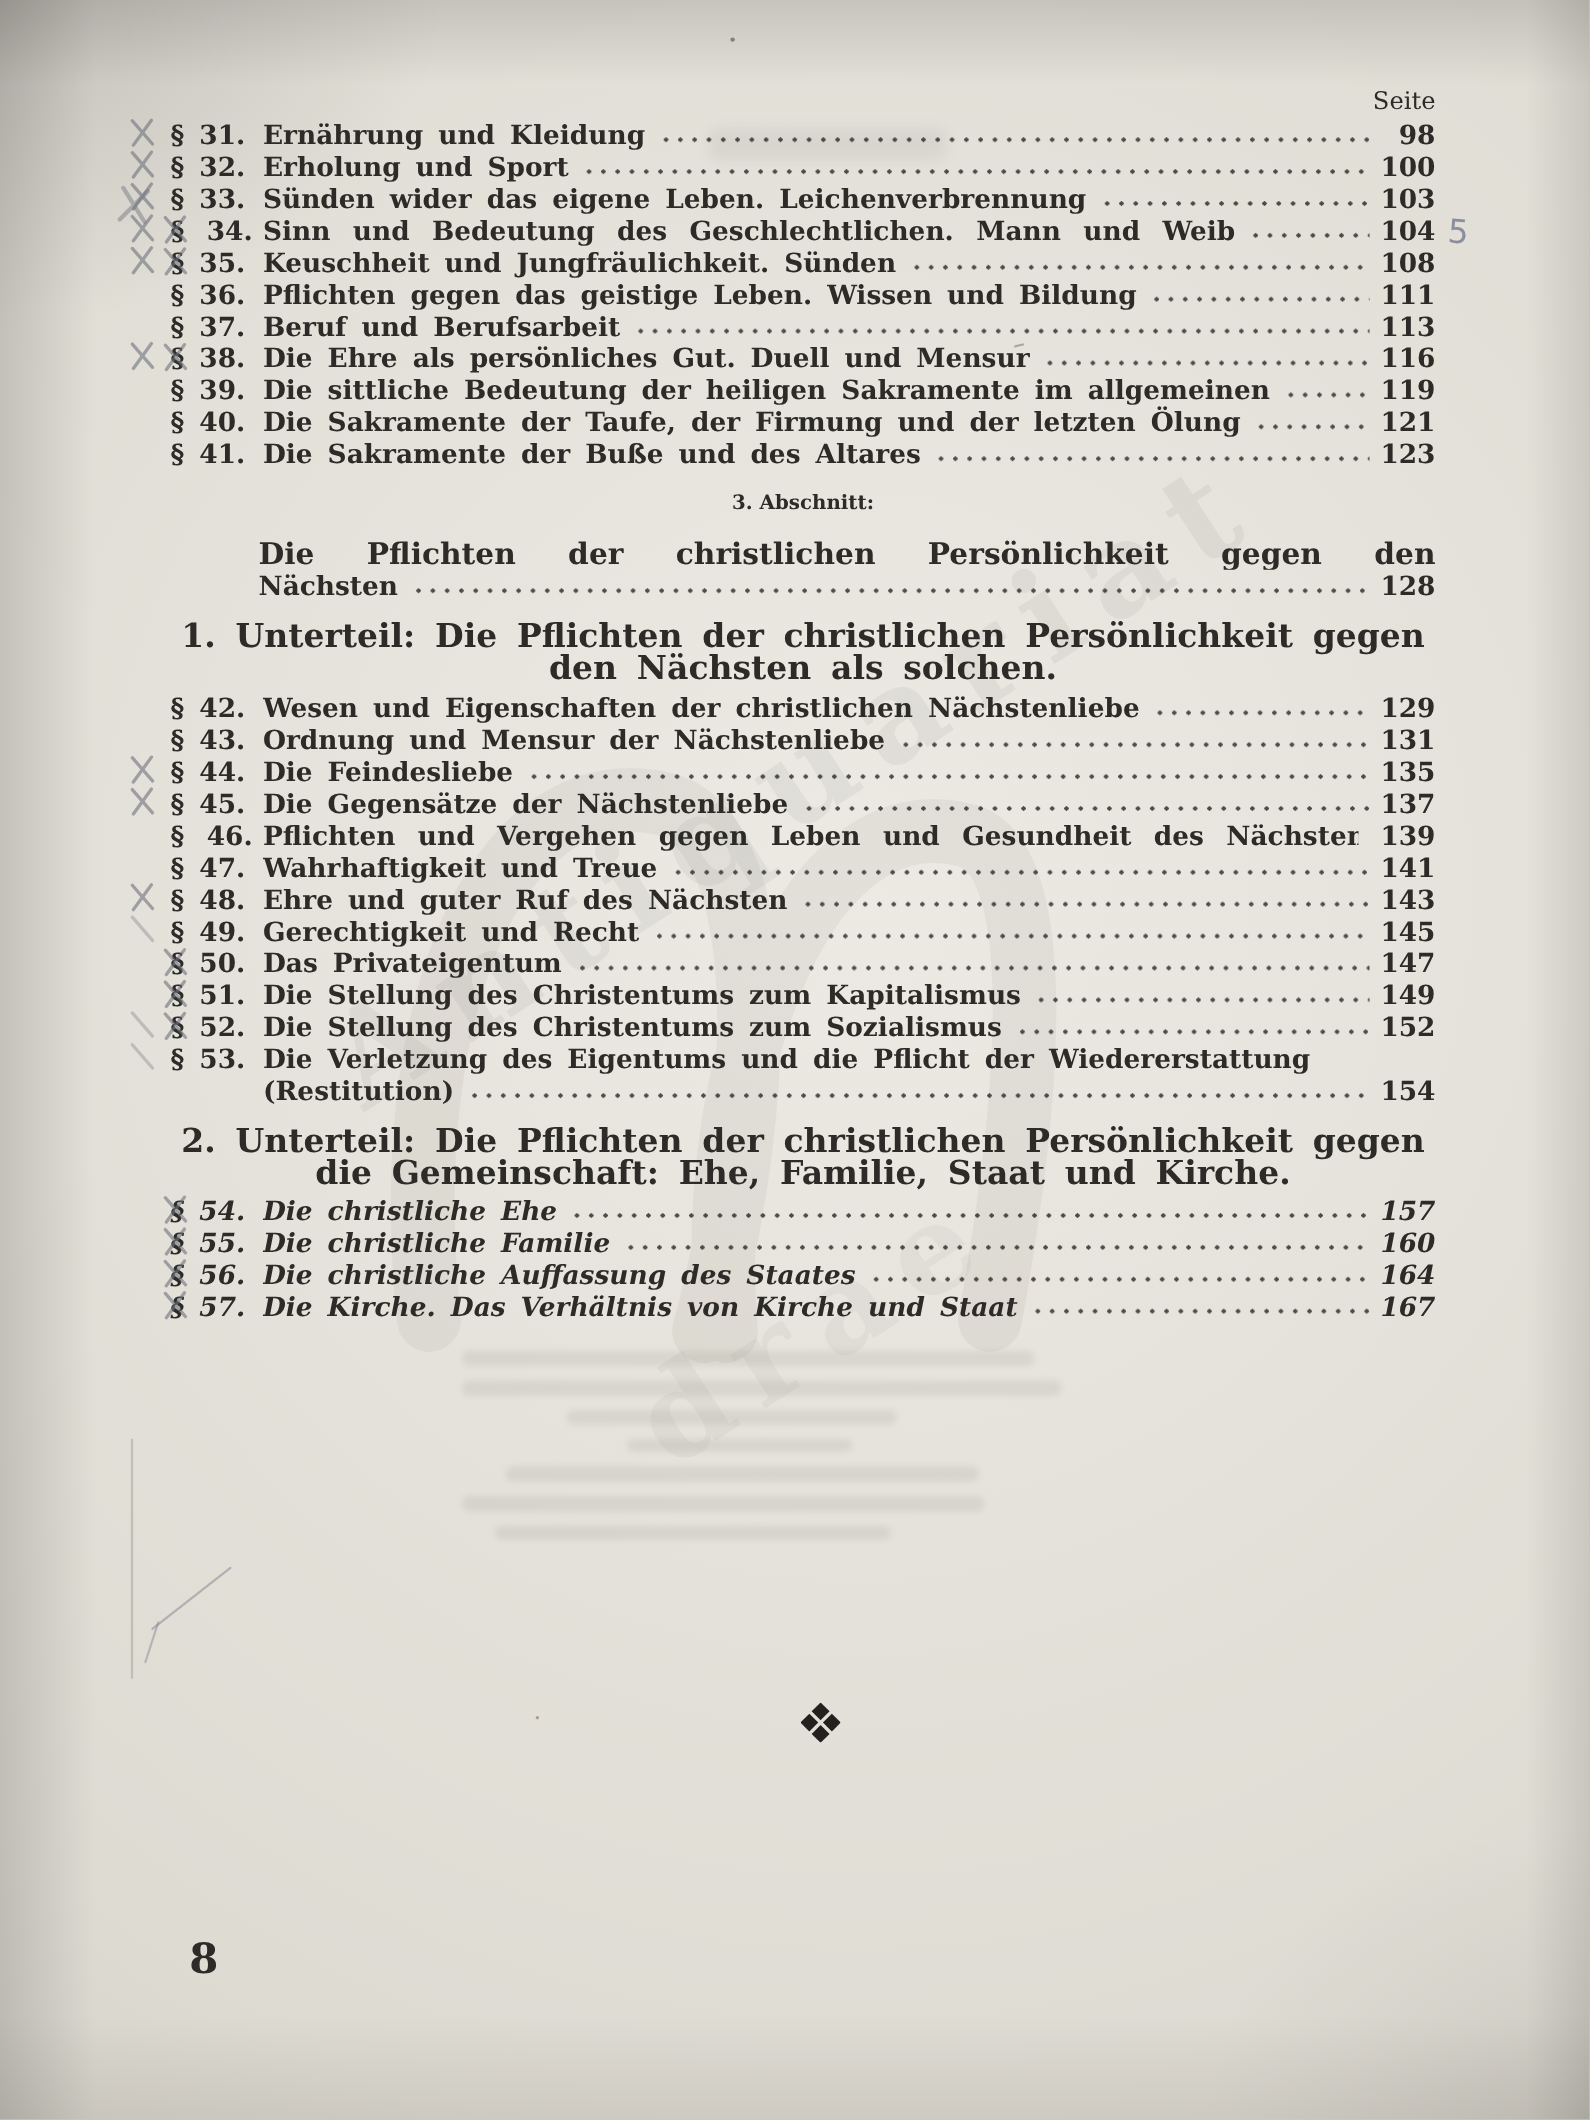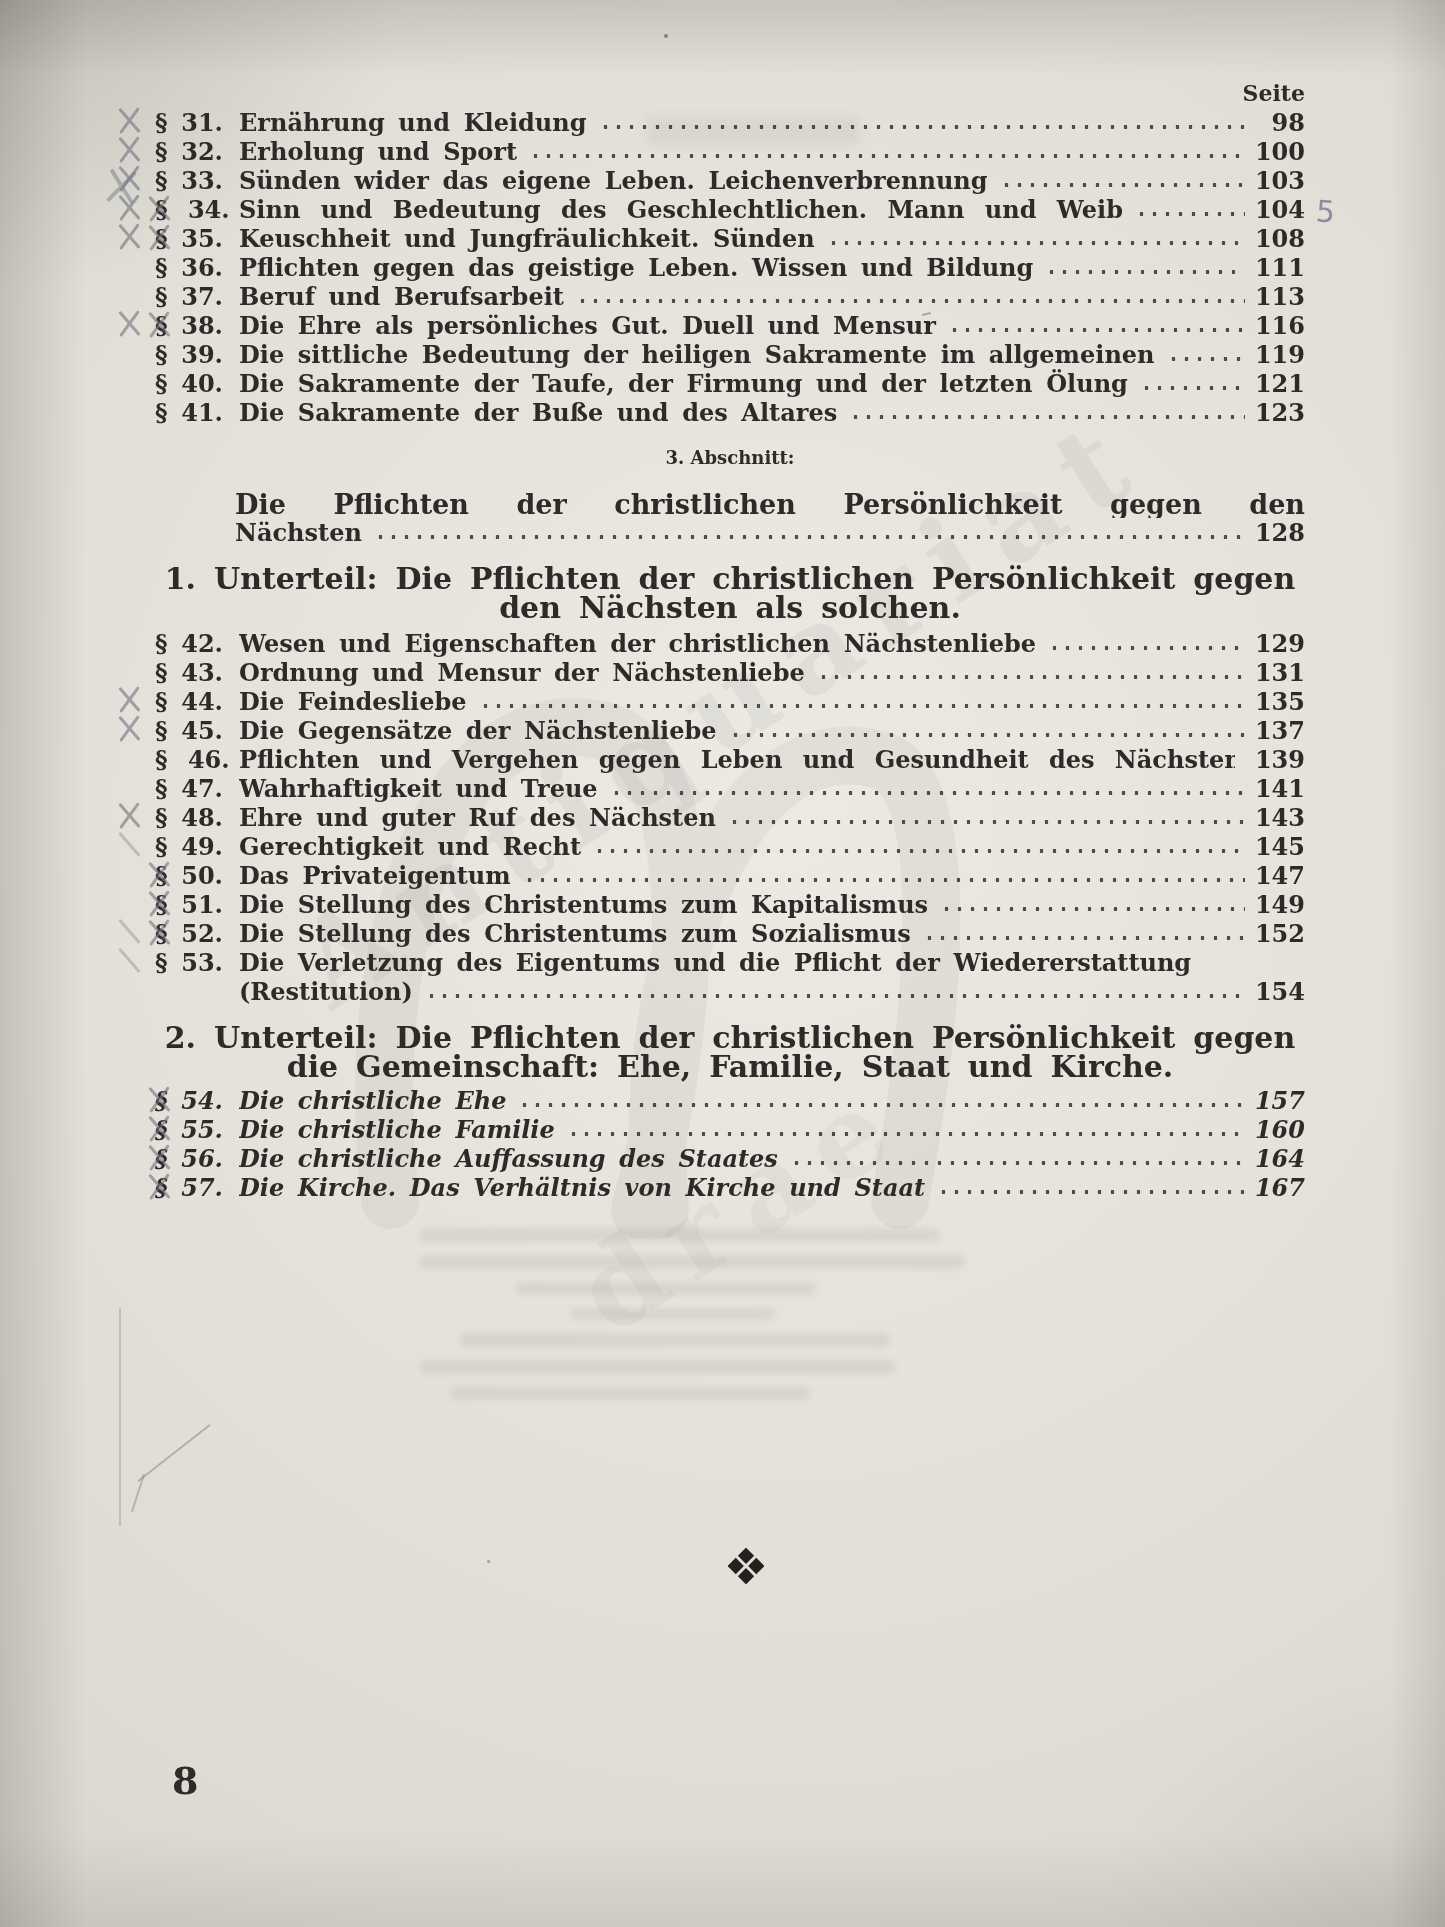--- a/index.html
+++ b/index.html
@@ -44,21 +44,21 @@
   .mk{position:absolute;width:24px;height:26px;opacity:.6;pointer-events:none;}
   .mk::before,.mk::after{content:"";position:absolute;left:11px;top:-3px;width:2.6px;height:31px;background:#6e737d;border-radius:2px;}
   .mk::before{transform:rotate(36deg);}
   .mk::after{transform:rotate(-41deg);}
   .mk.margin{left:-38px;top:0;}
   .mk.margin2{left:-46px;top:8px;transform:scale(1.3) rotate(9deg);opacity:.45;}
   .mk.over{left:-8px;top:1px;}
   .mk.faint{opacity:.33;}
   .mk.stroke::before{display:none;}
   
-  .seite{position:absolute;left:155px;top:80px;width:1150px;text-align:right;font-size:22px;font-weight:bold;}
+  .seite{position:absolute;left:155px;top:80px;width:1150px;text-align:right;font-size:22px;font-weight:normal;}
   .folio{position:absolute;left:172px;top:1758px;font-size:38px;font-weight:bold;}
   .ornament{position:absolute;left:728px;top:1548px;}
   .hand5{position:absolute;right:-30px;top:-1px;font-family:"DejaVu Sans",sans-serif;font-weight:normal;
     font-size:30px;color:#7b8193;opacity:.85;transform:rotate(4deg);}
   
   .wm{position:absolute;font-family:"DejaVu Serif",serif;font-weight:bold;color:rgba(130,130,124,.10);
     letter-spacing:20px;pointer-events:none;white-space:nowrap;}
   .wm1{left:230px;top:640px;font-size:118px;transform:rotate(-33deg);}
   .wm2{left:560px;top:1140px;font-size:112px;transform:rotate(-33deg);color:rgba(140,140,134,.09);}
   .ghost-bars{position:absolute;left:420px;top:1228px;width:580px;filter:blur(3px);opacity:.16;pointer-events:none;}

